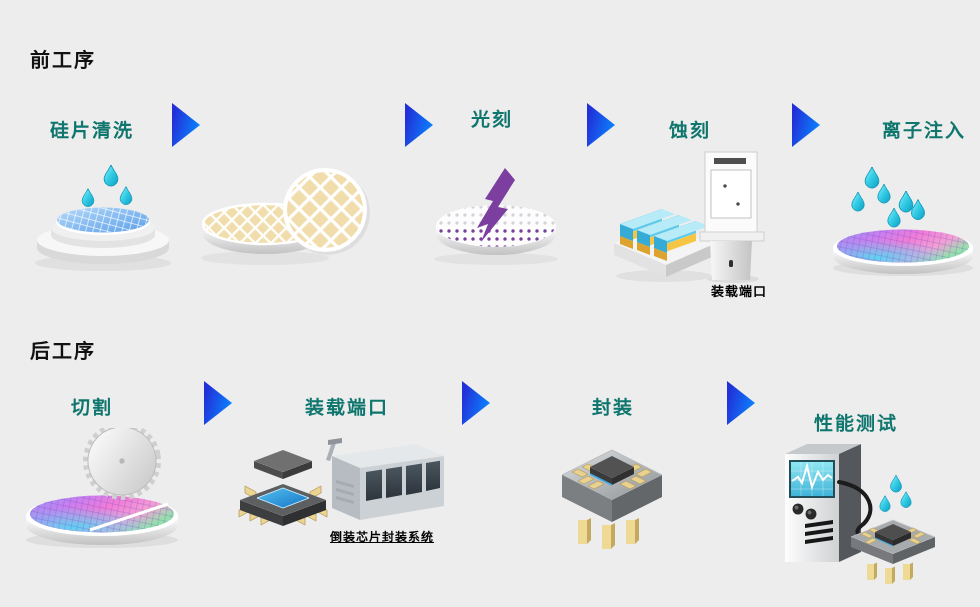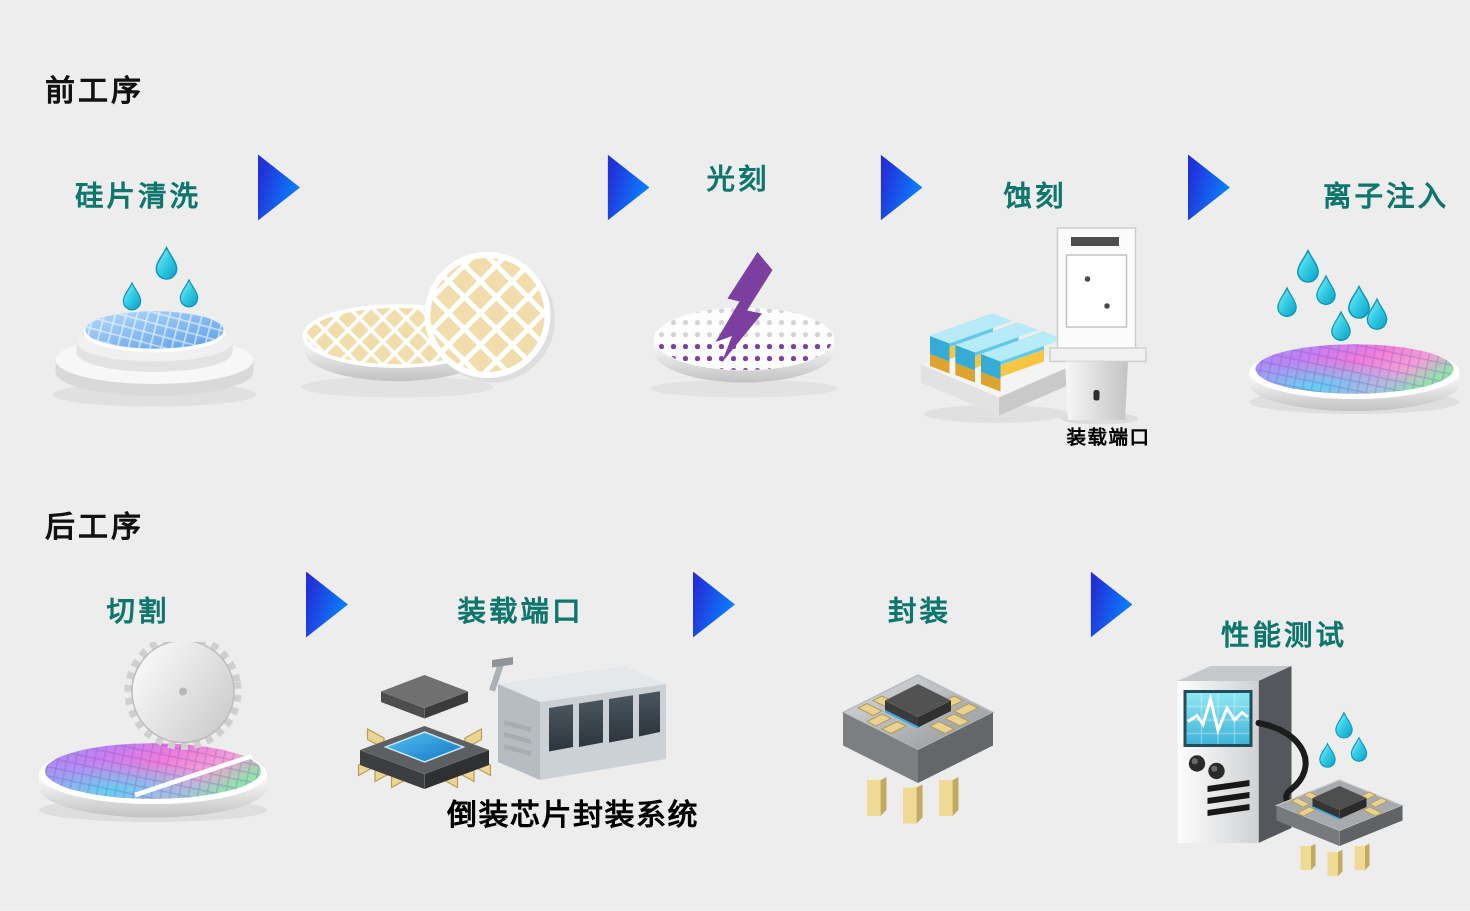--- a/index.html
+++ b/index.html
@@ -2,21 +2,21 @@
 <html lang="zh-CN"><head>
 <meta charset="utf-8">
 <style>
   html,body{margin:0;padding:0;}
   body{font-family:"Liberation Sans","DejaVu Sans",sans-serif;}
   .stage{position:relative;width:980px;height:607px;background:#ededed;overflow:hidden;}
   .sec-title{position:absolute;margin:0;font-size:20px;font-weight:700;color:#111;letter-spacing:2px;white-space:nowrap;}
   .step-label{position:absolute;transform:translateX(-50%);font-size:19px;font-weight:600;color:#0f766e;letter-spacing:2px;white-space:nowrap;}
   .sub-label{position:absolute;transform:translateX(-50%);font-weight:700;color:#000000;white-space:nowrap;}
   .sub-label.small{font-size:13px;letter-spacing:1px;}
-  .sub-label.mid{font-size:20px;letter-spacing:1px;}
+  .sub-label.mid{font-size:12px;letter-spacing:1px;text-decoration:underline;}
   .arrow{position:absolute;width:28px;height:44px;
     background:linear-gradient(105deg,#2230d8 12%,#0c7efc 82%);
     clip-path:polygon(0 0,100% 50%,0 100%);}
   .icon{position:absolute;}
 </style>
 </head>
 <body>
 
 <main class="stage">
 

